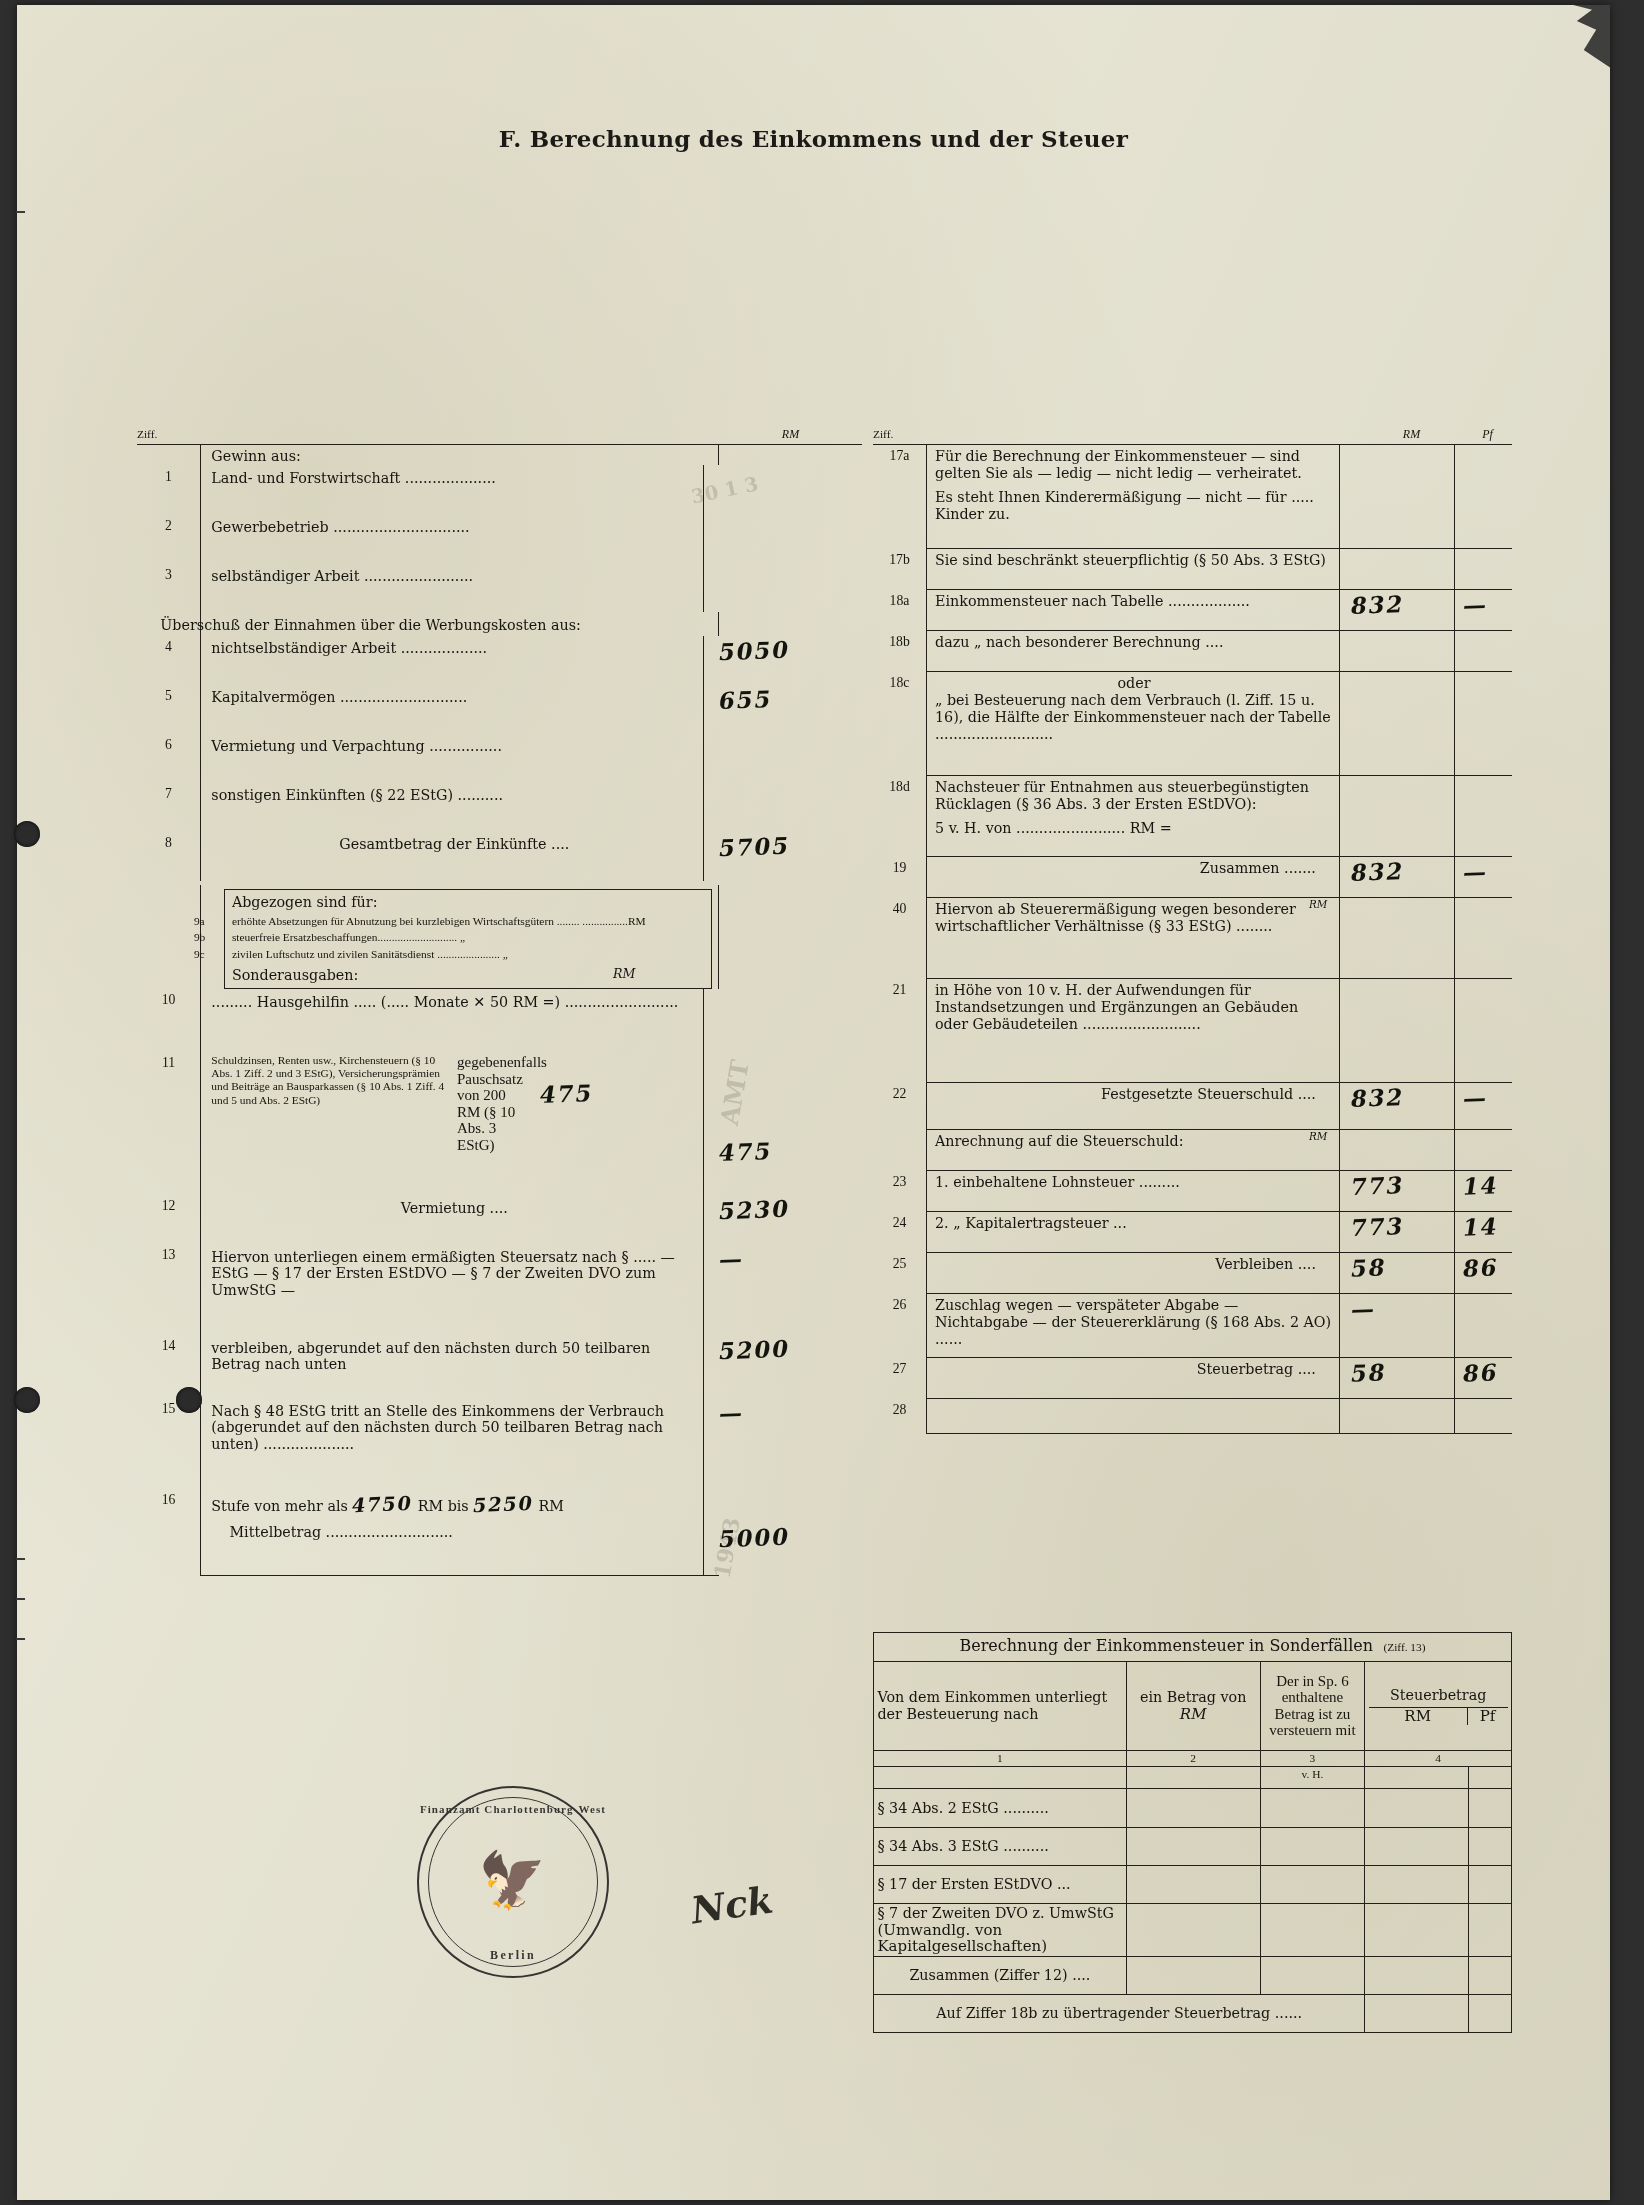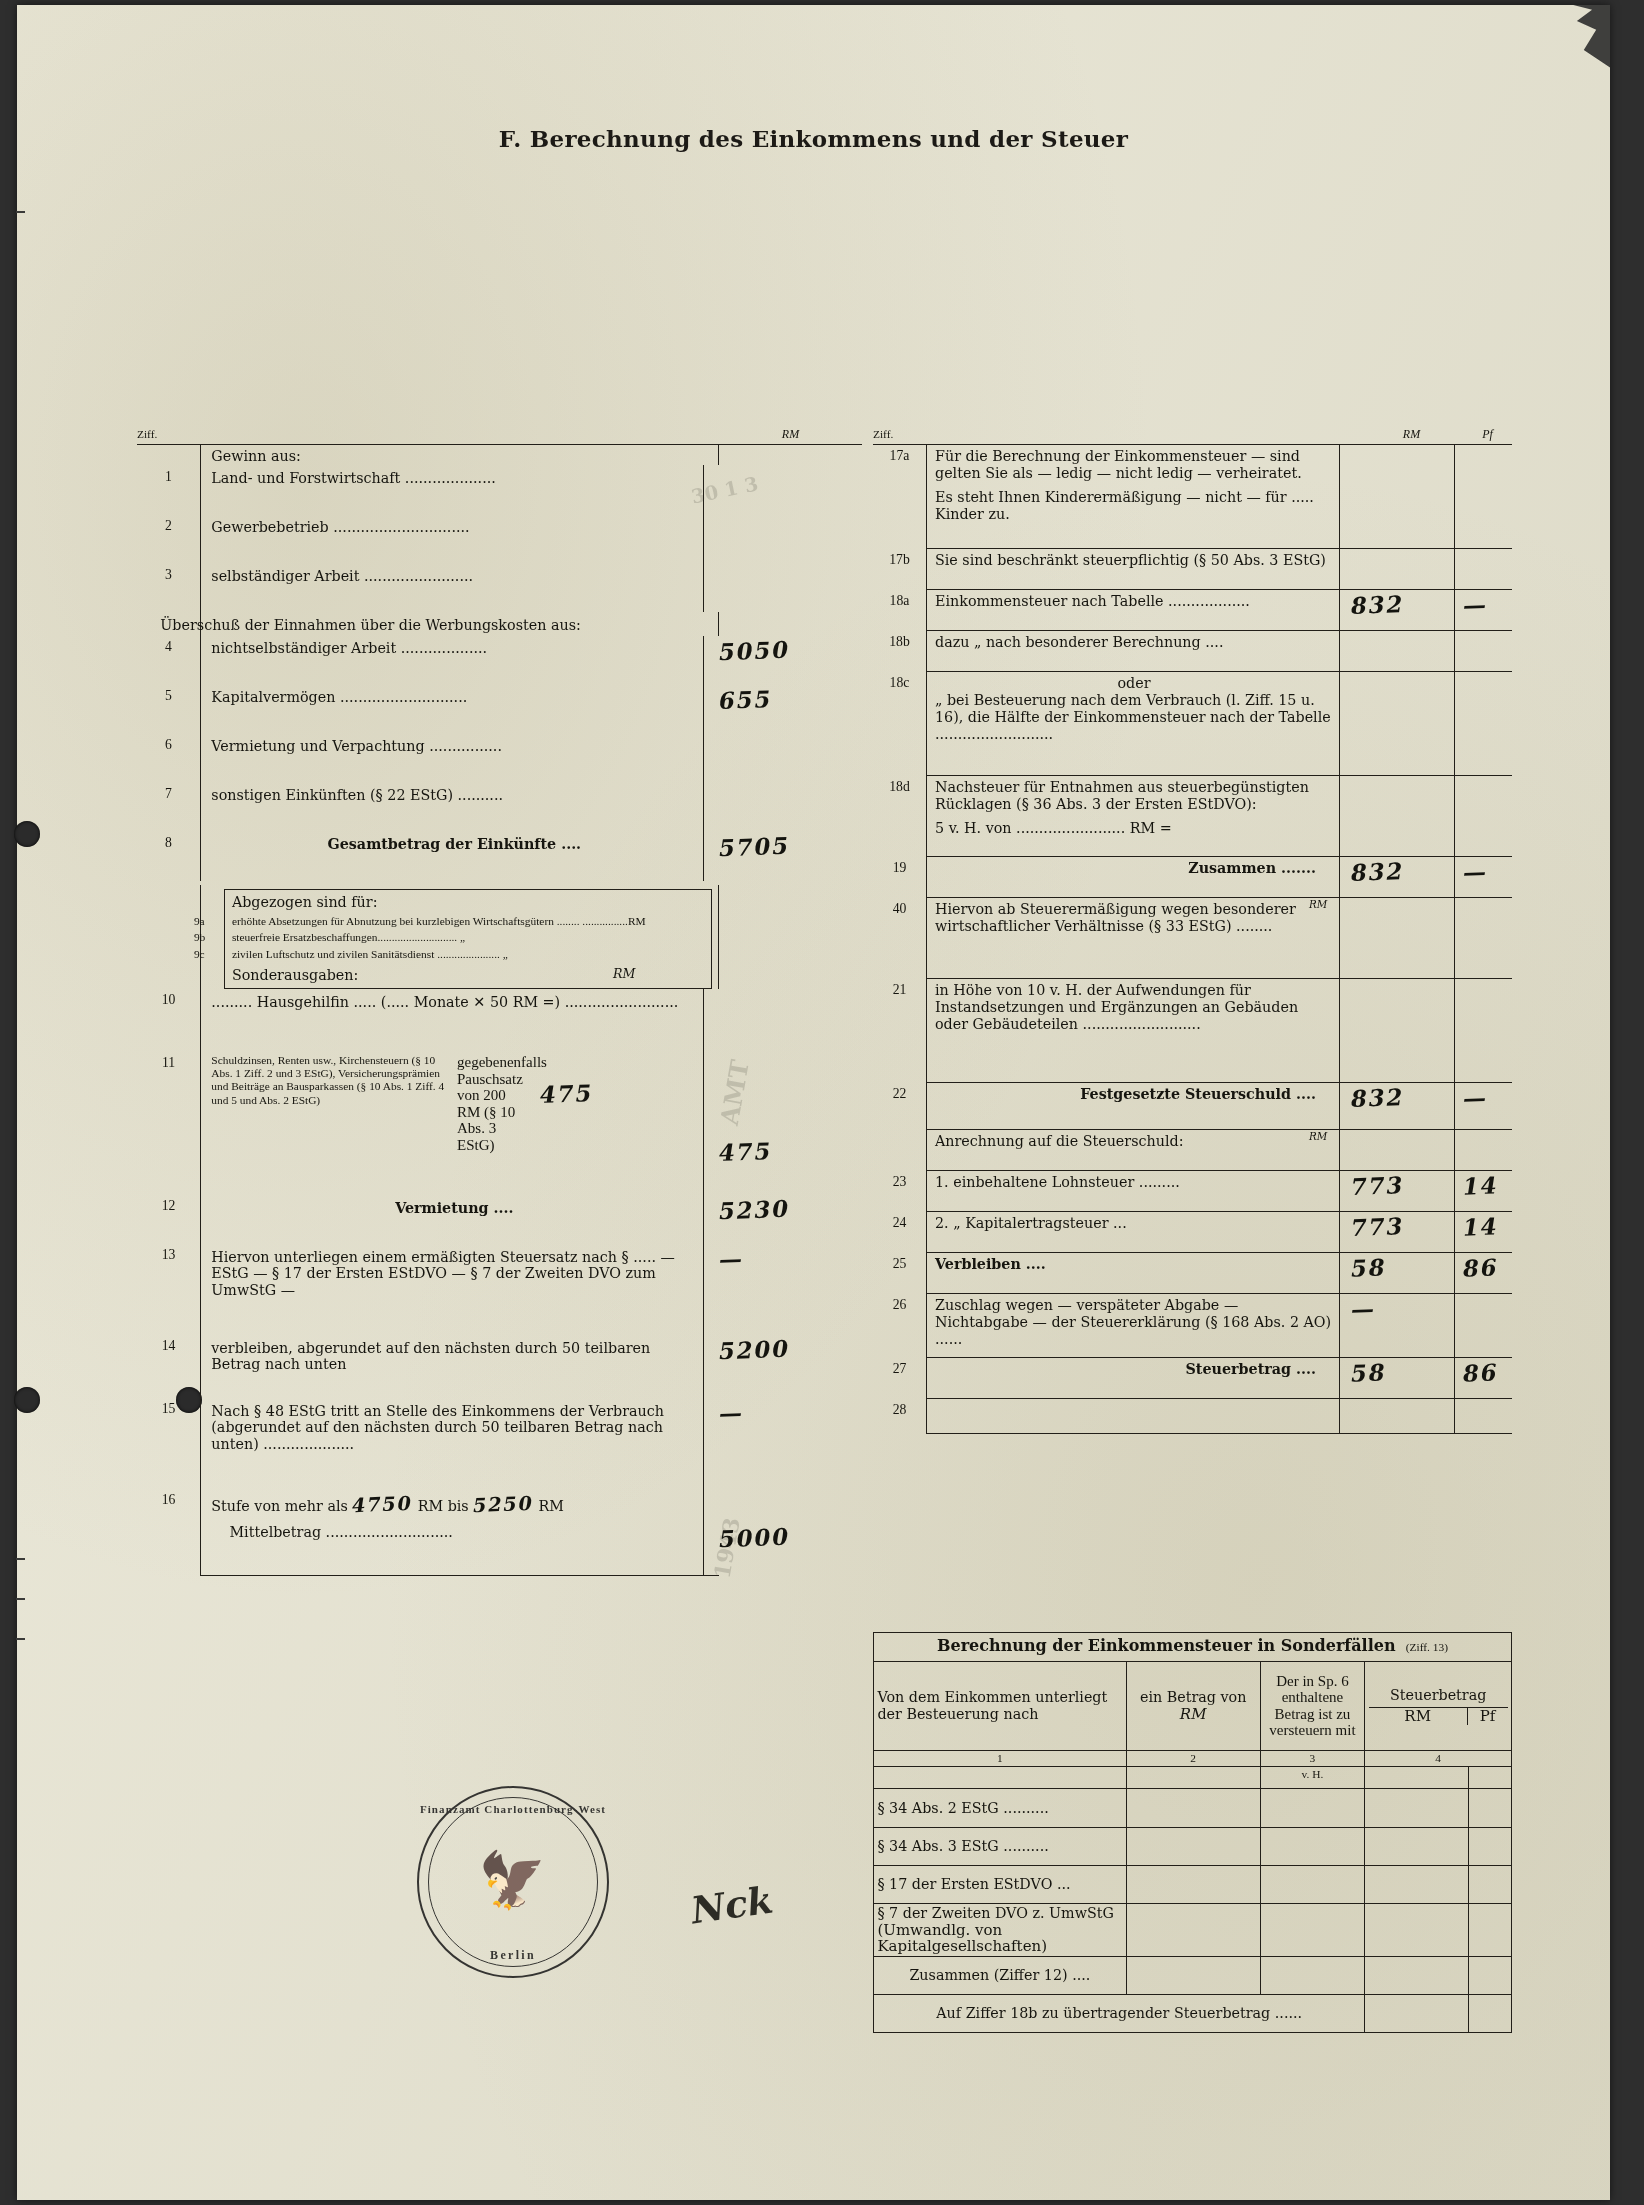--- a/index.html
+++ b/index.html
@@ -52,21 +52,21 @@
   .tbl-wrap{position:absolute;color:#16150f;}
   table{border-collapse:collapse;}
   td{vertical-align:top;}
   .bd{border:1.1px solid #221f19;}
   .cell-pad{padding:1.1px 3.4px;}
   .num{font-size:13.7px;padding-top:3.4px;}
   .lbl{font-size:14.3px;line-height:1.18;font-family:"DejaVu Serif", serif;}
   .sm{font-size:11.4px;line-height:1.15;}
   .xs{font-size:15px;line-height:1.1;}
   .ctr{text-align:center;}
-  .bold{font-weight:bold;}
+  .bold{font-weight:normal;}
   
   .hw{
     font-family:"DejaVu Serif", serif;
     font-style:italic;font-weight:bold;
     font-size:23px;color:#14140f;
     letter-spacing:1.7px;
     transform:rotate(-2.2deg);
     display:inline-block;
   }
   .hw.sm2{font-size:19.4px;}
@@ -543,21 +543,21 @@
    <div style="display:flex">
           <div style="width:53px"></div>
           <div style="flex:1;border-top:1.1px solid #221f19"></div>
           <div style="width:103px;border-top:1.1px solid #221f19"></div>
           <div style="width:49px;border-top:1.1px solid #221f19"></div>
         </div>
         <div style="display:flex;min-height:40px;position:relative">
      <div style="width:53px" class="num ctr">25</div>
      <div style="flex:1;border-left:1.1px solid #221f19;border-right:1.1px solid #221f19;padding:3.4px 5.7px 0 8px;position:relative">
 
-       <div class="lbl bold" style="text-align:left;padding-right:17px">Verbleiben ....</div>
+       <div class="lbl bold" style="text-align:right;padding-right:17px">Verbleiben ....</div>
 
      </div>
      <div style="width:103px;border-right:1.1px solid #221f19;padding:1.1px 0 0 11.4px"><span class="hw">58</span></div>
      <div style="width:49px;padding:1.1px 0 0 8px"><span class="hw">86</span></div>
    </div>
    <div style="display:flex">
           <div style="width:53px"></div>
           <div style="flex:1;border-top:1.1px solid #221f19"></div>
           <div style="width:103px;border-top:1.1px solid #221f19"></div>
           <div style="width:49px;border-top:1.1px solid #221f19"></div>

